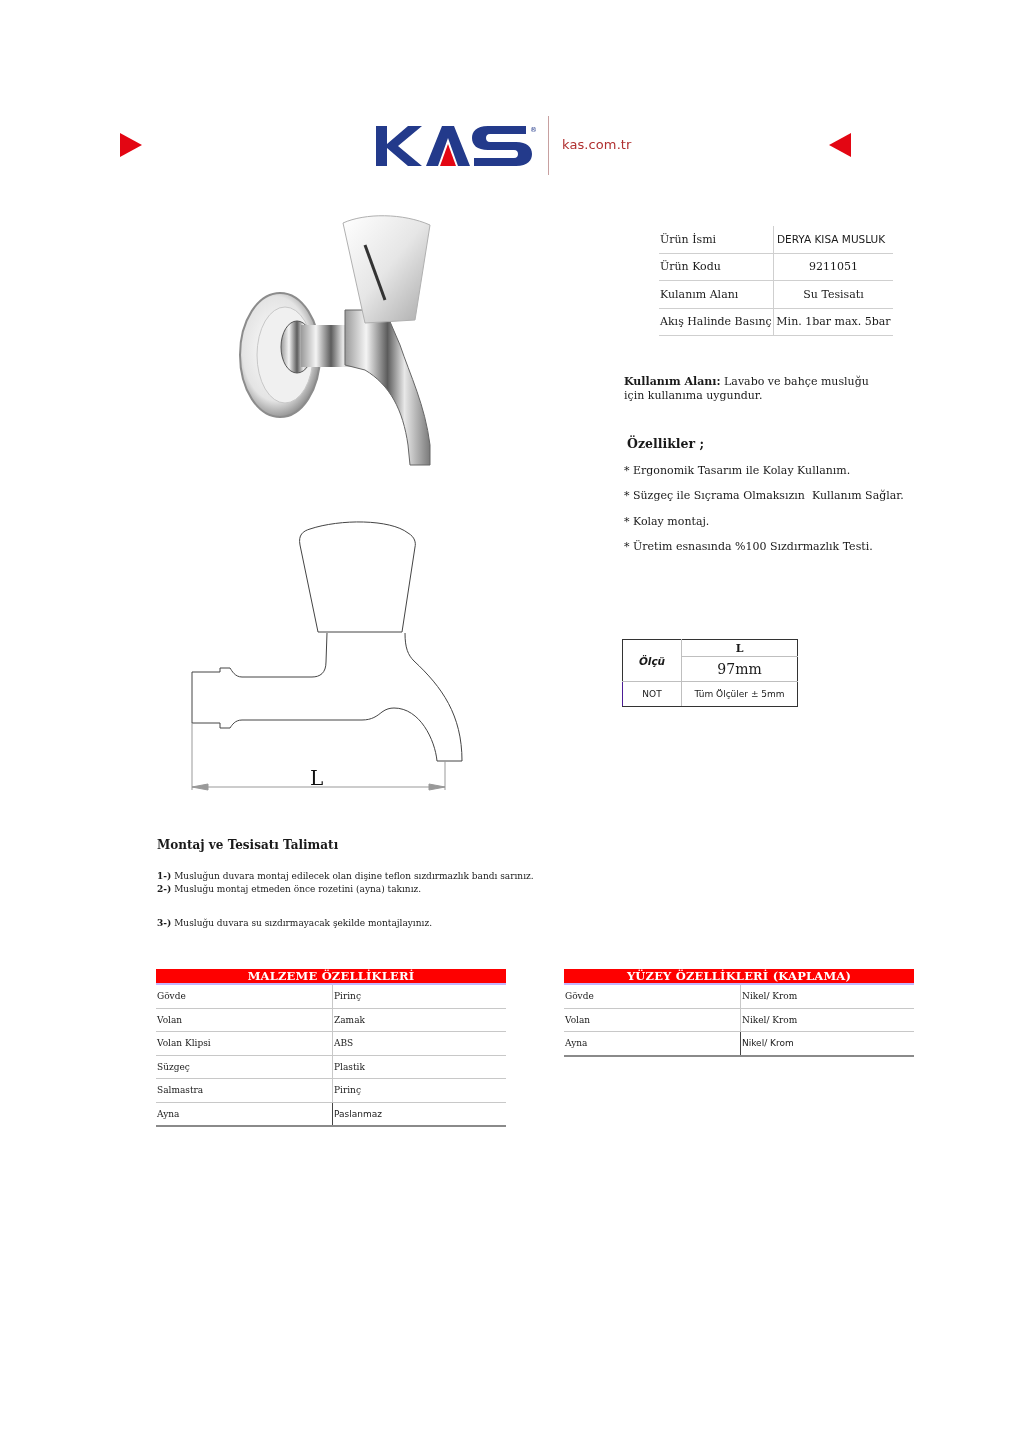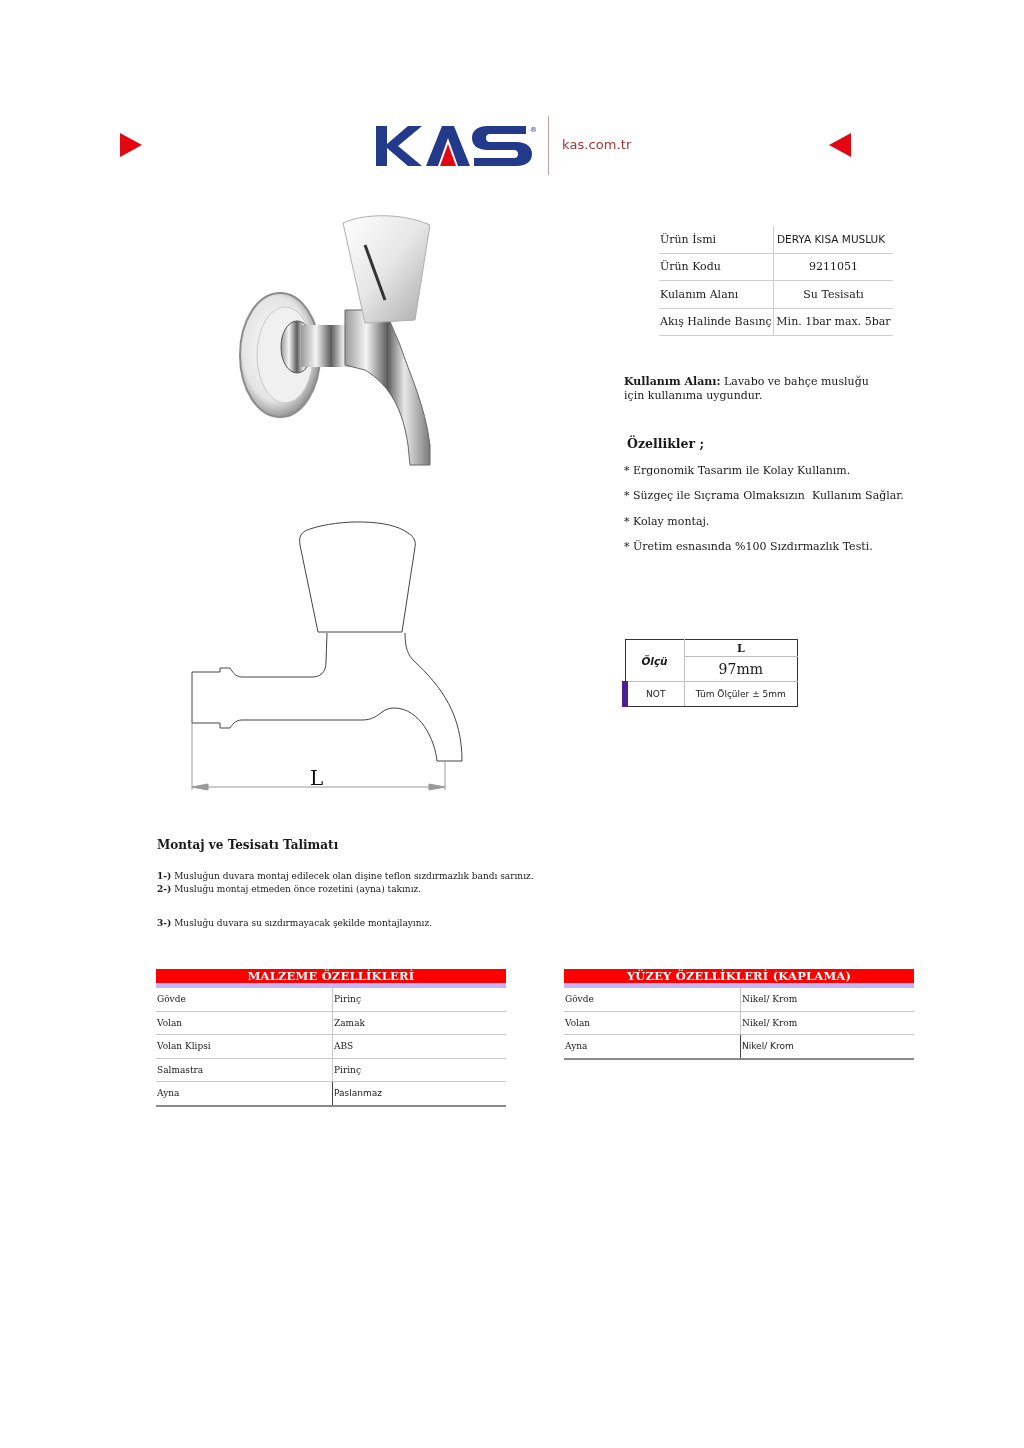--- a/index.html
+++ b/index.html
@@ -32,32 +32,32 @@
 
   
   .size-table { position: absolute; left: 622px; top: 639px; width: 176px; border-collapse: collapse; }
   .size-table td { border: 1px solid #bfbfbf; text-align: center; vertical-align: middle; }
   .size-table .olcu { width: 56px; font-family: "DejaVu Sans", sans-serif; font-style: italic; font-weight: bold; font-size: 10.5px;
     border-left: 1px solid #333; border-top: 1px solid #333; }
   .size-table .L { height: 14px; font-weight: bold; font-size: 11px; border-top: 1px solid #333; border-right: 1px solid #333; }
   .size-table .mm { height: 22px; font-size: 14px; border-right: 1px solid #333; }
   .size-table .not, .size-table .tol { height: 22px; font-family: "DejaVu Sans", sans-serif; font-size: 9px;
     border-top: 1px solid #333; border-bottom: 1px solid #333; }
-  .size-table .not { border-left: 6px solid #4c1d95; }
+  .size-table .not { border-left: 1px solid #4c1d95; }
   .size-table .tol { border-right: 1px solid #333; }
 
   
   .instr-title { position: absolute; left: 157px; top: 838px; font-size: 12px; font-weight: bold; }
   .instr { position: absolute; left: 157px; font-size: 9px; }
   .instr b { font-weight: bold; }
 
   
   .spec { position: absolute; width: 350px; border-collapse: collapse; font-size: 9px; }
   .spec th { background: #fe0000; color: #ffffff; font-weight: bold; font-size: 11.5px; height: 14px;
-    letter-spacing: 0.2px; padding: 0; border-bottom: 5px solid #c4b5fd; }
+    letter-spacing: 0.2px; padding: 0; border-bottom: 2px solid #c4b5fd; }
   .spec td { height: 22.5px; border-bottom: 1px solid #c8c8c8; padding: 0 1px; vertical-align: middle; }
   .spec td.k { width: 174px; border-right: 1px solid #c8c8c8; }
   .spec tr.last td { border-bottom: 2px solid #8a8a8a; }
   .spec tr.last td.k { border-right: 1.5px solid #444; }
   .spec td.sans { font-family: "DejaVu Sans", sans-serif; }
 </style>
 </head>
 <body>
 
 <div class="arrow-right"></div>
@@ -202,20 +202,24 @@
       </tr>
   <tr>
         <td class="k">Volan</td>
         <td>Zamak</td>
       </tr>
   <tr>
         <td class="k">Volan Klipsi</td>
         <td>ABS</td>
       </tr>
   <tr>
+        <td class="k">Süzgeç</td>
+        <td>Plastik</td>
+      </tr>
+  <tr>
         <td class="k">Salmastra</td>
         <td>Pirinç</td>
       </tr>
   <tr class="last">
         <td class="k">Ayna</td>
         <td class="sans">Paslanmaz</td>
       </tr>
 </tbody>
   </table>
 

